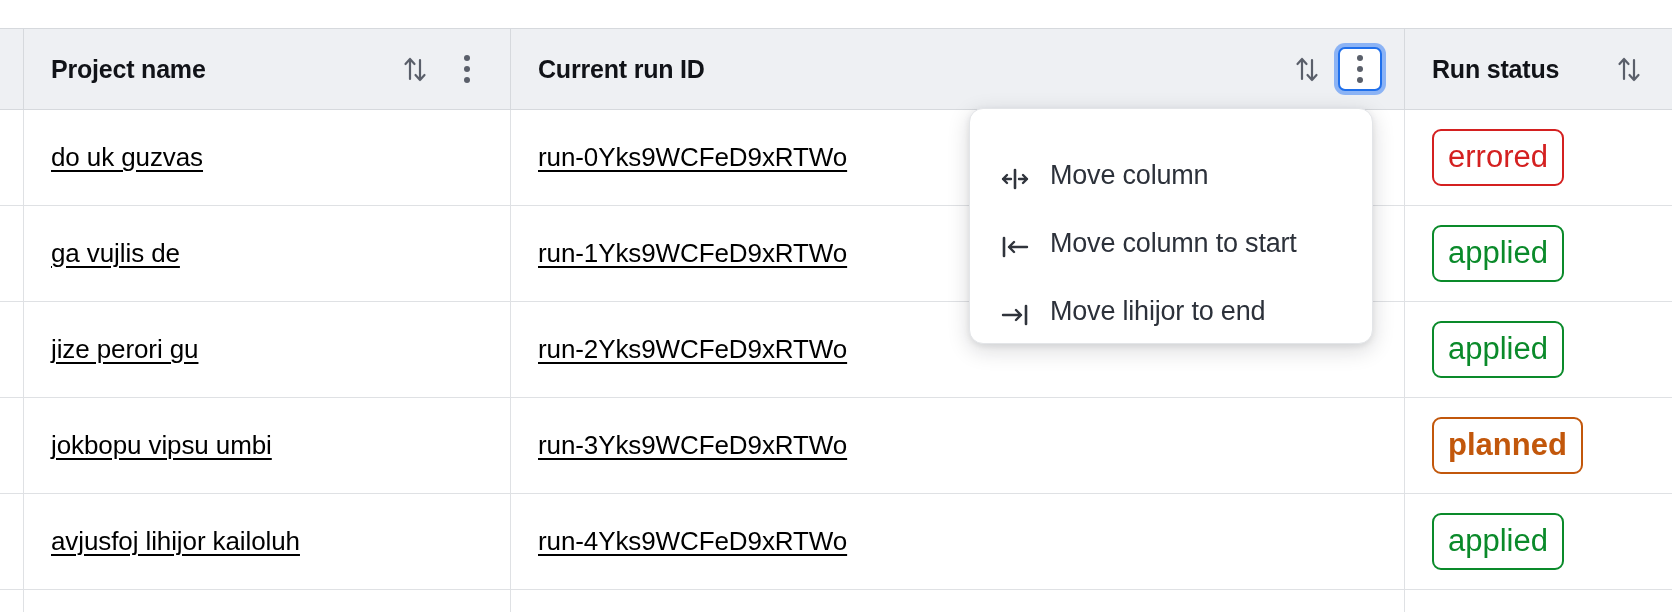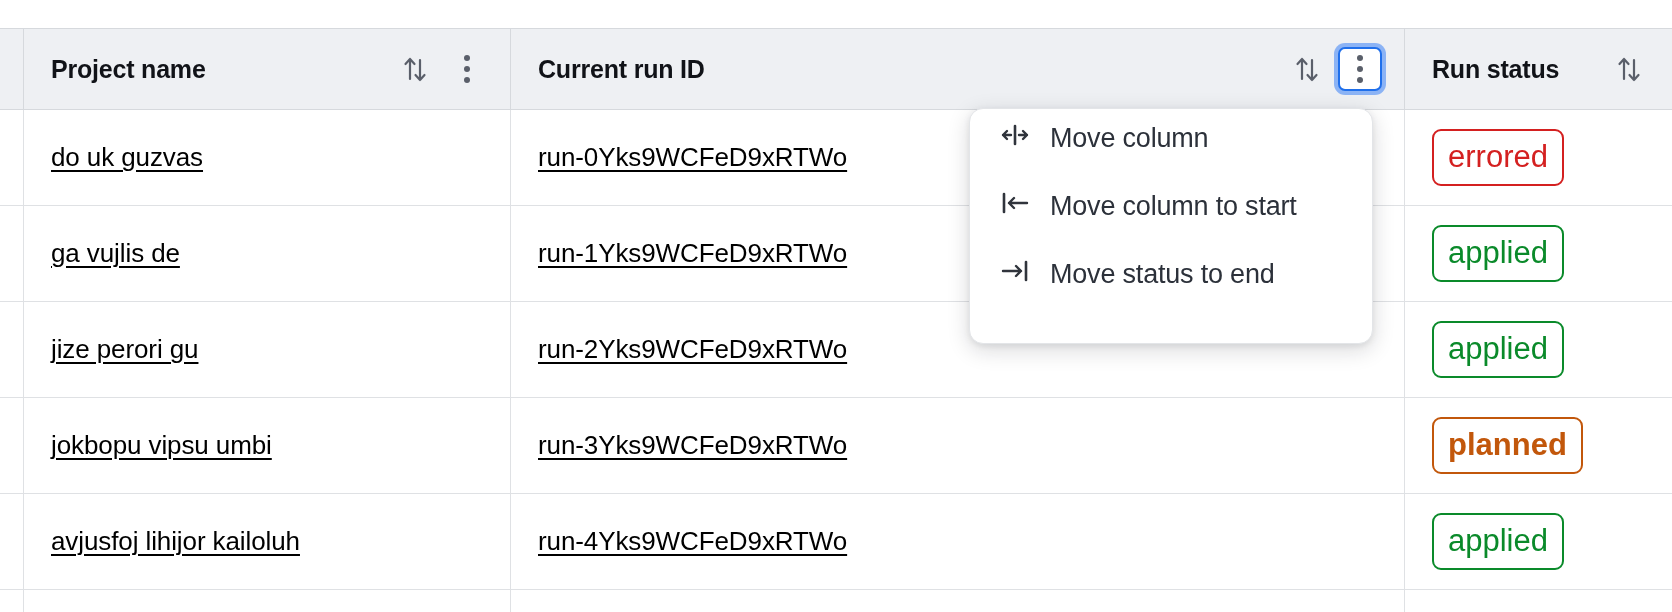--- a/index.html
+++ b/index.html
@@ -140,21 +140,21 @@
     background: #ffffff;
     border: 1px solid #e3e5e8;
     border-radius: 14px;
     box-shadow: 0 6px 22px rgba(16,20,28,0.16), 0 2px 6px rgba(16,20,28,0.08);
     padding: 14px 0 16px;
     z-index: 50;
   }
 
   .menu-item {
     display: flex;
-    align-items: flex-start;
+    align-items: flex-end;
     height: 68px;
     padding: 0 22px 0 26px;
     cursor: pointer;
   }
 
   .menu-icon {
     width: 38px;
     flex: 0 0 38px;
     display: flex;
     align-items: center;
@@ -339,18 +339,18 @@
       <span class="menu-text">Move column to start</span>
     </div>
 
     <div class="menu-item">
       <span class="menu-icon">
         <svg width="30" height="24" viewBox="0 0 30 24" fill="none">
           <path d="M26 3 V21" stroke="#30343c" stroke-width="2.6" stroke-linecap="round"></path>
           <path d="M3 12 H21 M21 12 L16 7 M21 12 L16 17" stroke="#30343c" stroke-width="2.4" stroke-linecap="round" stroke-linejoin="round"></path>
         </svg>
       </span>
-      <span class="menu-text">Move status to end</span>
+      <span class="menu-text">Move lihijor to end</span>
     </div>
 
   </div>
 
 </div>
 
 </body></html>

